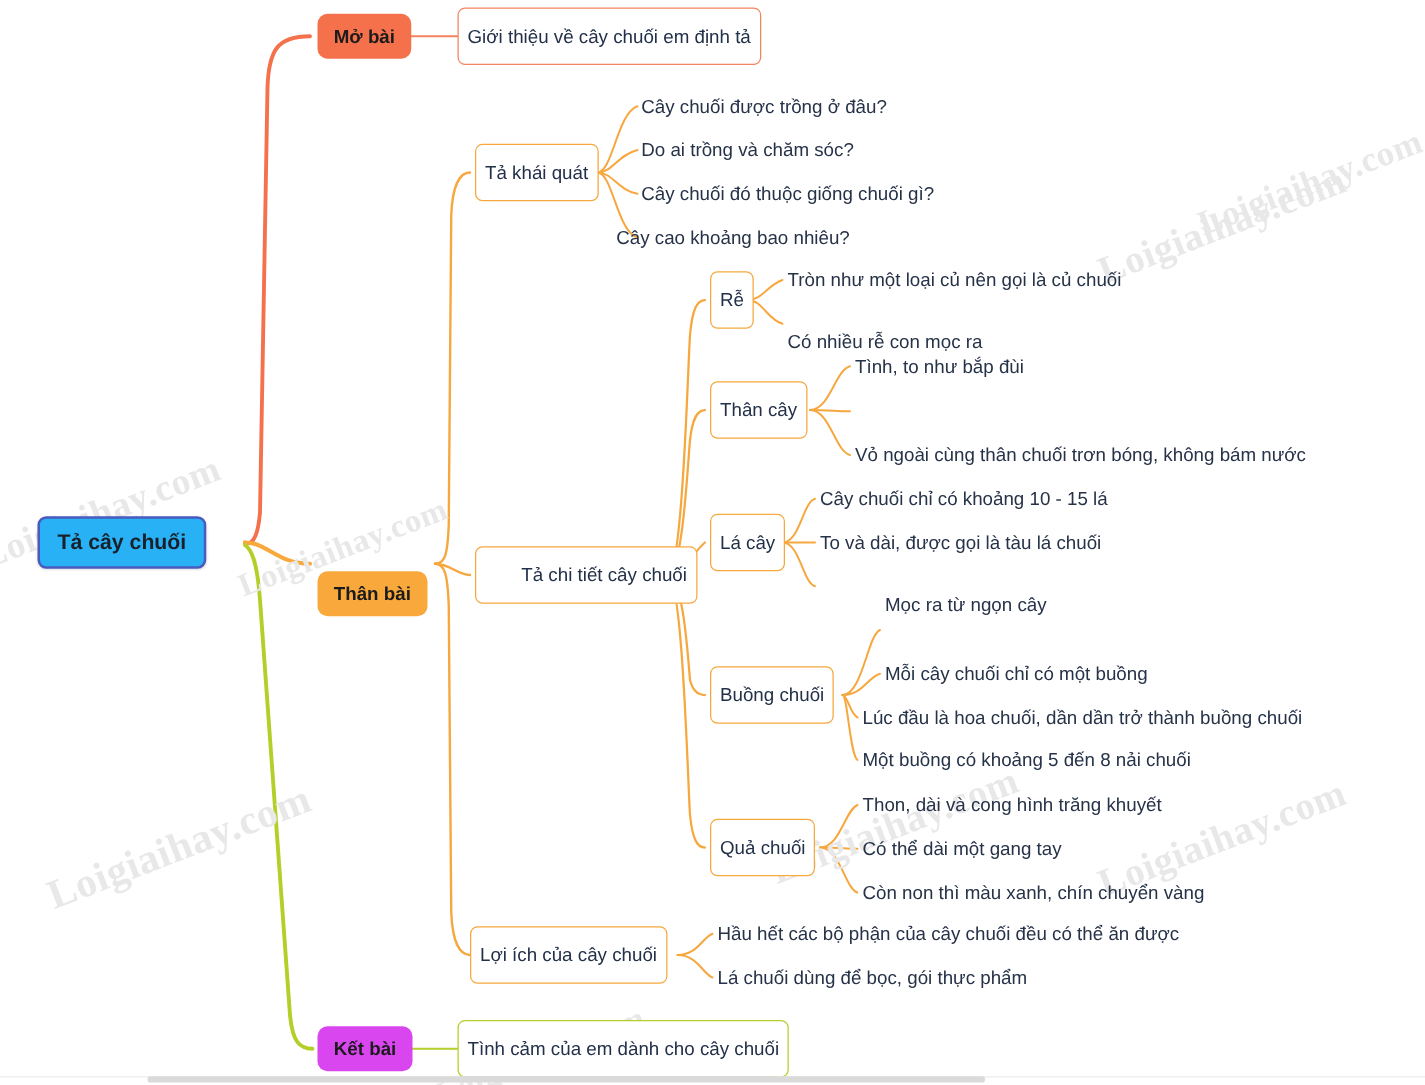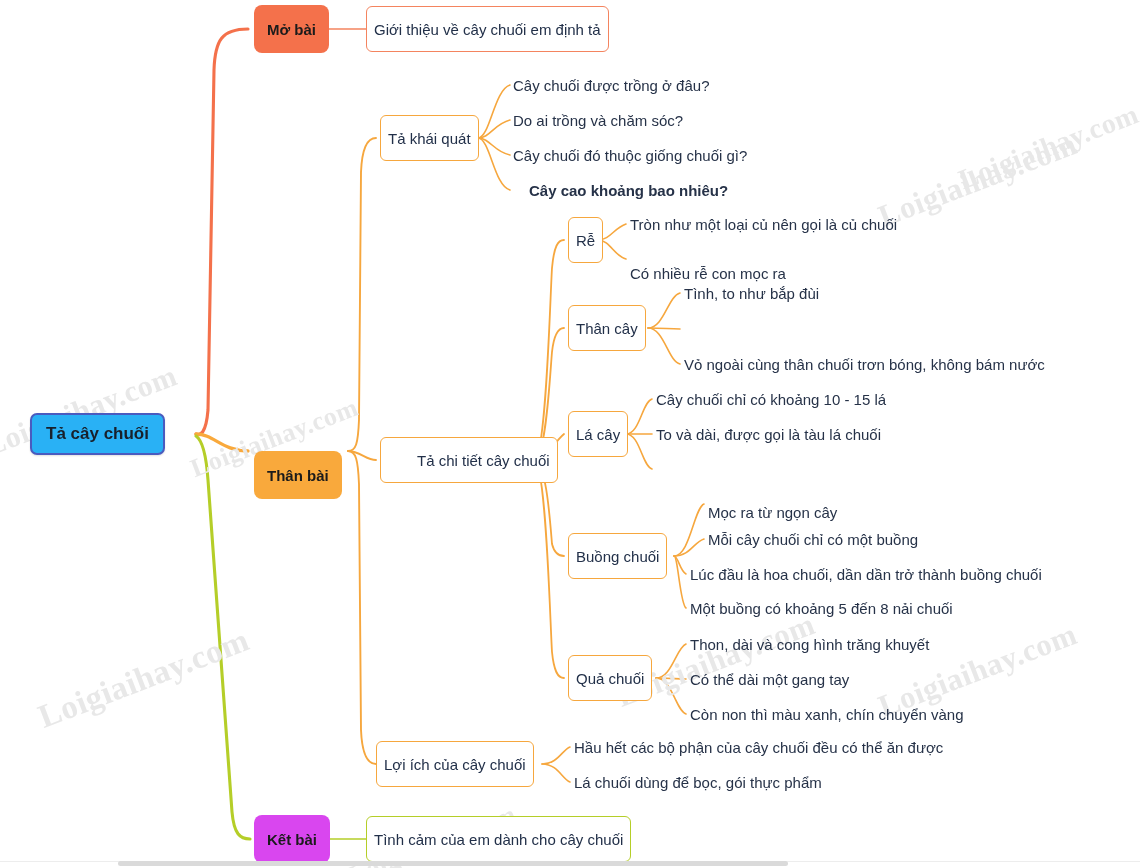--- a/index.html
+++ b/index.html
@@ -68,21 +68,21 @@
     height: 42px;
     box-shadow: 0 1px 2px rgba(0,0,0,0.12);
   }
   
   .n-main {
     border-radius: 8px;
     color: #1b1b1b;
     font-weight: bold;
     font-size: 15px;
     padding: 0 13px;
-    height: 48px;
+    height: 36px;
     justify-content: center;
   }
   .n-main.c-open   { background: #f4714b; }
   .n-main.c-body   { background: #f9a93c; margin-top: 24px; }
   .n-main.c-close  { background: #d946ef; }
   
   .n-box {
     background: #ffffff;
     border-radius: 6px;
     border: 1.6px solid #f6a73e;
@@ -198,33 +198,33 @@
 
   <div id="nodes">
       <div class="node n-root" style="left: 30px; top: 434px;">Tả cây chuối</div>
       <div class="node n-main c-open" style="left: 254px; top: 29px;">Mở bài</div>
       <div class="node n-box b-open" style="left: 366px; top: 29px;">Giới thiệu về cây chuối em định tả</div>
       <div class="node n-main c-body" style="left: 254px; top: 451px;">Thân bài</div>
       <div class="node n-box" style="left: 380px; top: 138px;">Tả khái quát</div>
       <div class="node n-leaf" style="left: 513px; top: 85px;">Cây chuối được trồng ở đâu?</div>
       <div class="node n-leaf" style="left: 513px; top: 120px;">Do ai trồng và chăm sóc?</div>
       <div class="node n-leaf" style="left: 513px; top: 155px;">Cây chuối đó thuộc giống chuối gì?</div>
-      <div class="node n-leaf" style="left: 529px; top: 190px; font-weight: bold;">Cây cao khoảng bao nhiêu?</div>
+      <div class="node n-leaf" style="left: 493px; top: 190px;">Cây cao khoảng bao nhiêu?</div>
       <div class="node n-box" style="left: 380px; top: 460px; padding-left: 36px;">Tả chi tiết cây chuối</div>
       <div class="node n-box" style="left: 568px; top: 240px;">Rễ</div>
       <div class="node n-leaf" style="left: 630px; top: 224px;">Tròn như một loại củ nên gọi là củ chuối</div>
       <div class="node n-leaf" style="left: 630px; top: 273px;">Có nhiều rễ con mọc ra</div>
       <div class="node n-box" style="left: 568px; top: 328px;">Thân cây</div>
       <div class="node n-leaf" style="left: 684px; top: 293px;">Tình, to như bắp đùi</div>
       <div class="node n-leaf" style="left: 684px; top: 364px;">Vỏ ngoài cùng thân chuối trơn bóng, không bám nước</div>
       <div class="node n-box" style="left: 568px; top: 434px;">Lá cây</div>
       <div class="node n-leaf" style="left: 656px; top: 399px;">Cây chuối chỉ có khoảng 10 - 15 lá</div>
       <div class="node n-leaf" style="left: 656px; top: 434px;">To và dài, được gọi là tàu lá chuối</div>
       <div class="node n-box" style="left: 568px; top: 556px;">Buồng chuối</div>
-      <div class="node n-leaf" style="left: 708px; top: 512px;">Mọc ra từ ngọn cây</div>
+      <div class="node n-leaf" style="left: 708px; top: 484px;">Mọc ra từ ngọn cây</div>
       <div class="node n-leaf" style="left: 708px; top: 539px;">Mỗi cây chuối chỉ có một buồng</div>
       <div class="node n-leaf" style="left: 690px; top: 574px;">Lúc đầu là hoa chuối, dần dần trở thành buồng chuối</div>
       <div class="node n-leaf" style="left: 690px; top: 608px;">Một buồng có khoảng 5 đến 8 nải chuối</div>
       <div class="node n-box" style="left: 568px; top: 678px;">Quả chuối</div>
       <div class="node n-leaf" style="left: 690px; top: 644px;">Thon, dài và cong hình trăng khuyết</div>
       <div class="node n-leaf" style="left: 690px; top: 679px;">Có thể dài một gang tay</div>
       <div class="node n-leaf" style="left: 690px; top: 714px;">Còn non thì màu xanh, chín chuyển vàng</div>
       <div class="node n-box" style="left: 376px; top: 764px;">Lợi ích của cây chuối</div>
       <div class="node n-leaf" style="left: 574px; top: 747px;">Hầu hết các bộ phận của cây chuối đều có thể ăn được</div>
       <div class="node n-leaf" style="left: 574px; top: 782px;">Lá chuối dùng để bọc, gói thực phẩm</div>

